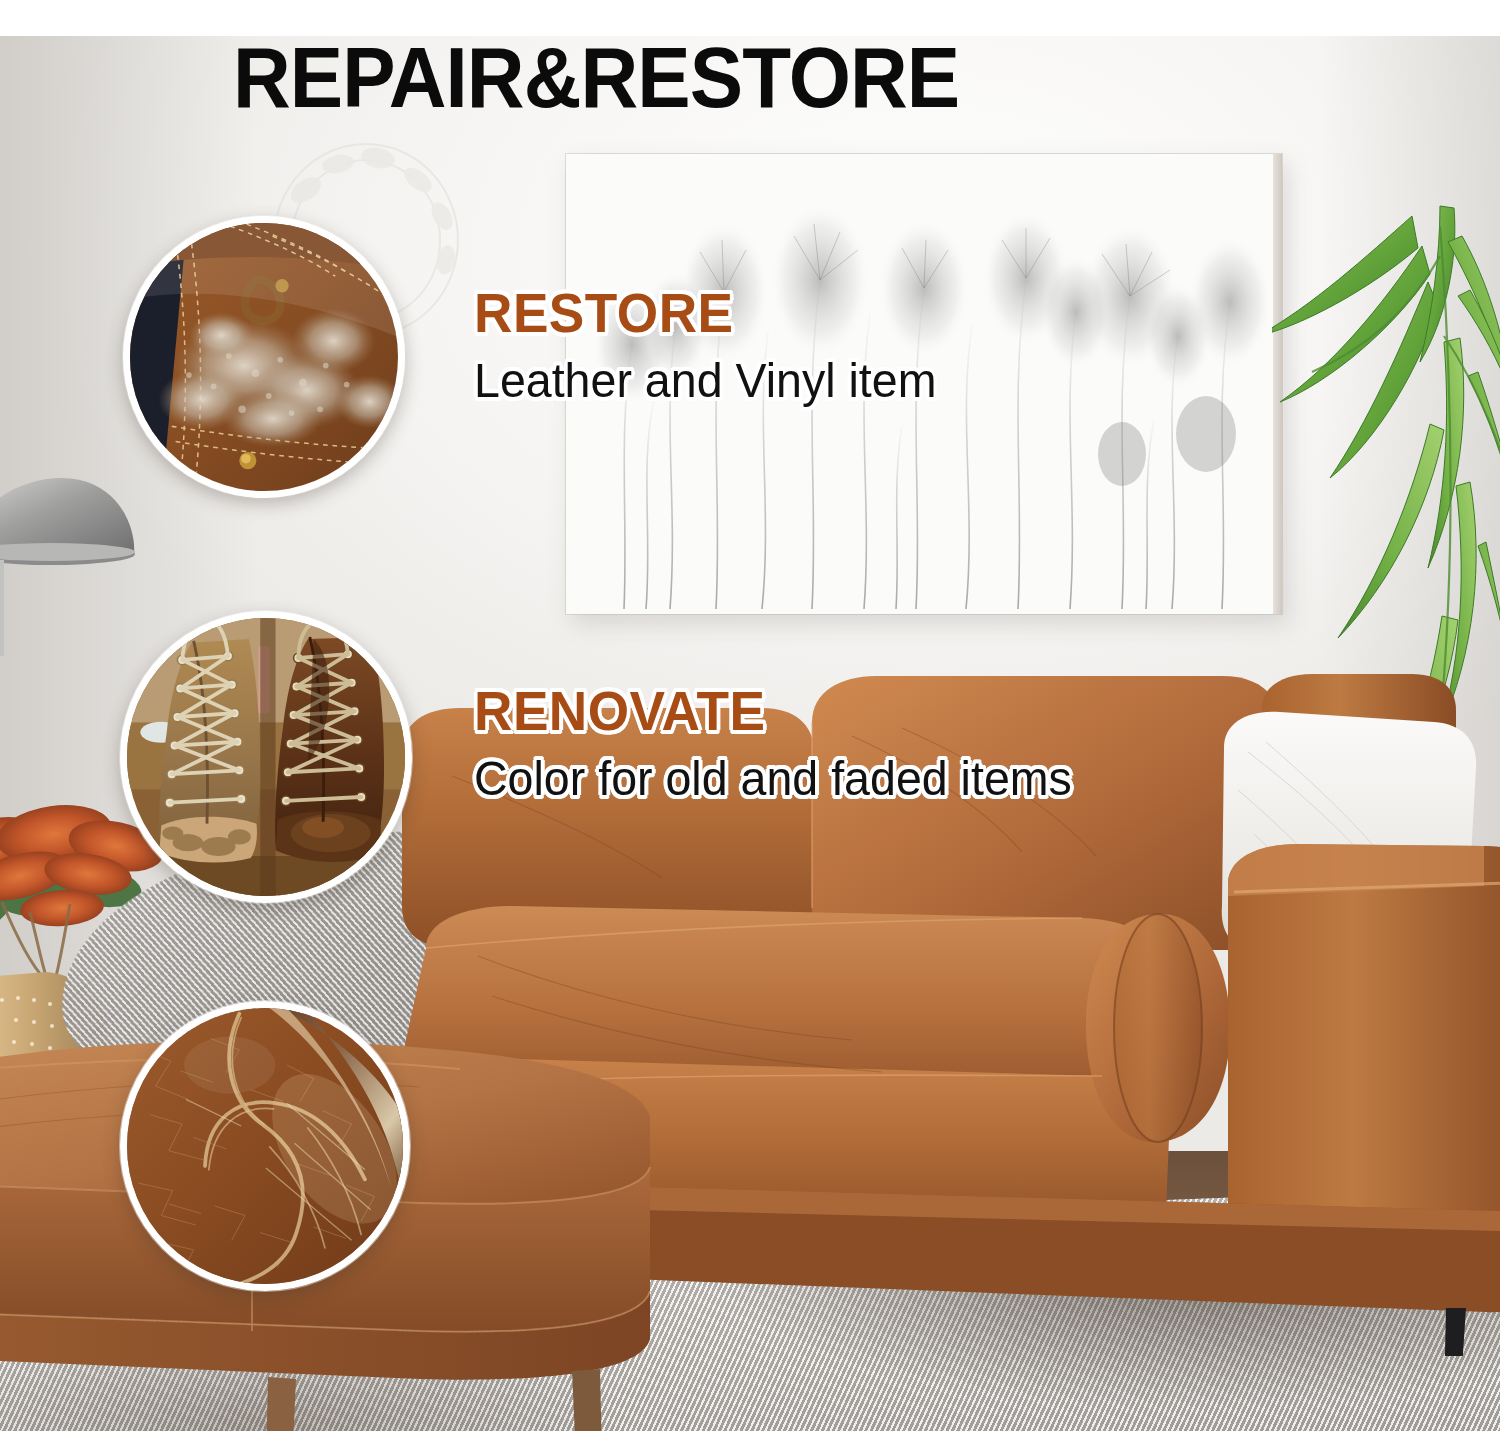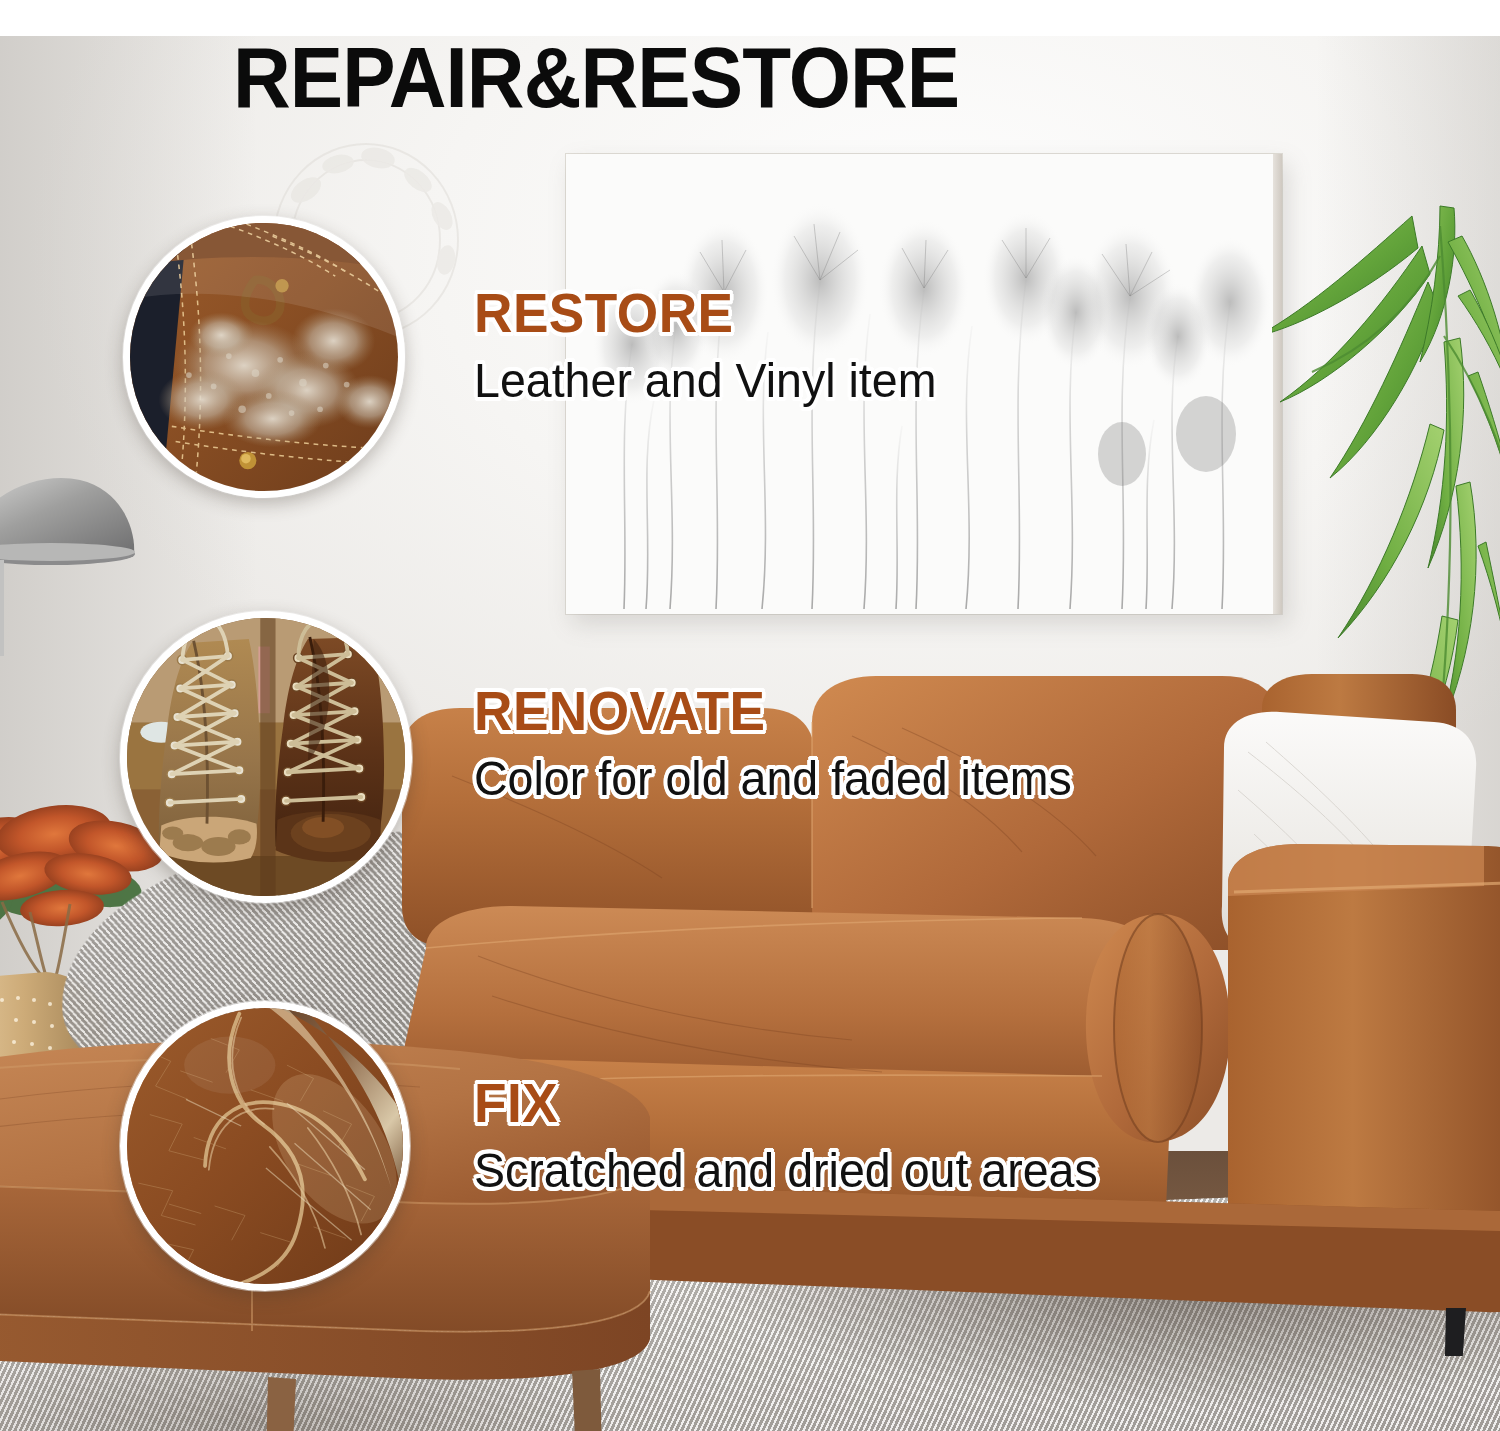--- a/index.html
+++ b/index.html
@@ -697,18 +697,14 @@
   <div class="feature" id="feature-renovate">
     <div class="f-head">RENOVATE</div>
     <div class="f-sub">Color for old and faded items</div>
   </div>
 
   <div class="feature" id="feature-restore">
     <div class="f-head">RESTORE</div>
     <div class="f-sub">Leather and Vinyl item</div>
   </div>
 
-  <div class="feature" id="feature-fix">
-    <div class="f-head">FIX</div>
-    <div class="f-sub">Scratched and dried out areas</div>
-  </div>
 
 </div>
 
 </body></html>

